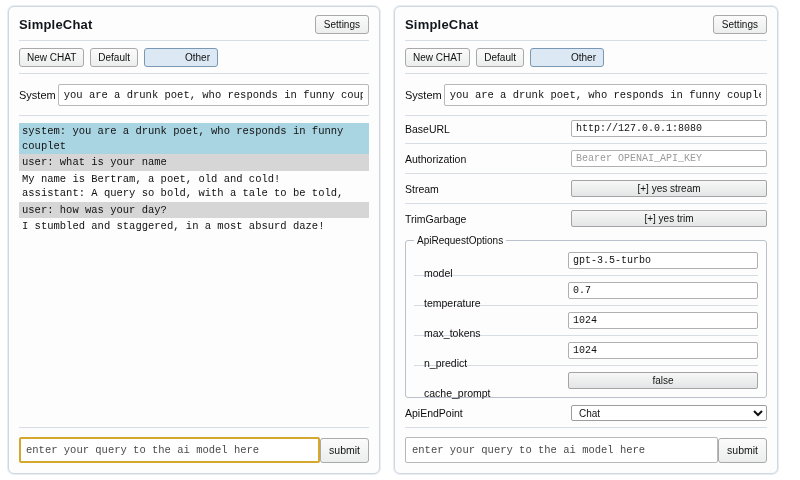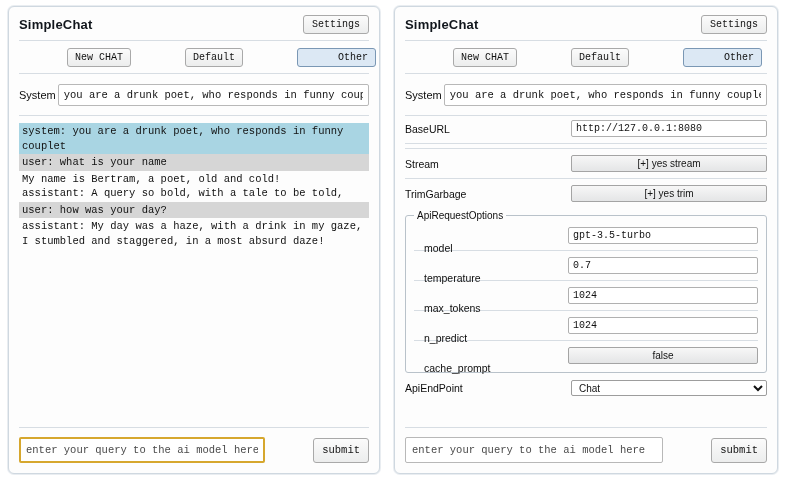--- a/index.html
+++ b/index.html
@@ -43,31 +43,30 @@
     padding-bottom: 6px;
     border-bottom: 1px solid #d7dde3;
   }
   .app-title {
     font-size: 13px;
     font-weight: bold;
     color: #11161c;
     letter-spacing: 0.2px;
   }
   .btn {
-    font-family: Liberation Mono, monospace;
+    font-family: Liberation Sans, sans-serif;
     font-size: 10px;
     color: #111;
     background: linear-gradient(#fbfbfb, #eceded);
     border: 1px solid #a9a9a9;
     border-radius: 3px;
     padding: 2px 7px;
     line-height: 13px;
     cursor: pointer;
     white-space: nowrap;
-    margin-left: 48px;
   }
   .btn-settings { padding: 2px 8px; }
   .toolbar {
     display: flex;
     align-items: flex-start;
     gap: 6px;
     padding: 7px 0 6px 0;
     border-bottom: 1px solid #d7dde3;
   }
   .btn-selected {
@@ -258,21 +257,20 @@
         <div class="msg-line">user: what is your name</div>
       </div>
       <div class="msg msg-assistant">
         <div class="msg-line">My name is Bertram, a poet, old and cold!</div>
         <div class="msg-line">assistant: A query so bold, with a tale to be told,</div>
       </div>
       <div class="msg msg-user">
         <div class="msg-line">user: how was your day?</div>
       </div>
       <div class="msg msg-assistant">
-        <div class="msg-line">assistant: My day was a haze, with a drink in my gaze,</div>
         <div class="msg-line">I stumbled and staggered, in a most absurd daze!</div>
       </div>
     </div>
 
     <div class="footer">
       <input class="query-input query-focus" type="text" placeholder="enter your query to the ai model here" style="">
       <button class="btn btn-submit">submit</button>
     </div>
   </div>
 
@@ -297,20 +295,26 @@
     <div class="settings">
 
       <div class="srow">
         <div class="slabel">BaseURL</div>
         <div class="sfield">
           <input class="sinput" type="text" value="http://127.0.0.1:8080" style="">
         </div>
       </div>
       <div class="divider"></div>
 
+      <div class="srow">
+        <div class="slabel">Authorization</div>
+        <div class="sfield">
+          <input class="sinput" type="text" placeholder="Bearer OPENAI_API_KEY" style="">
+        </div>
+      </div>
       <div class="divider"></div>
 
       <div class="srow">
         <div class="slabel">Stream</div>
         <div class="sfield">
           <button class="sbtn">[+] yes stream</button>
         </div>
       </div>
       <div class="divider"></div>
 

